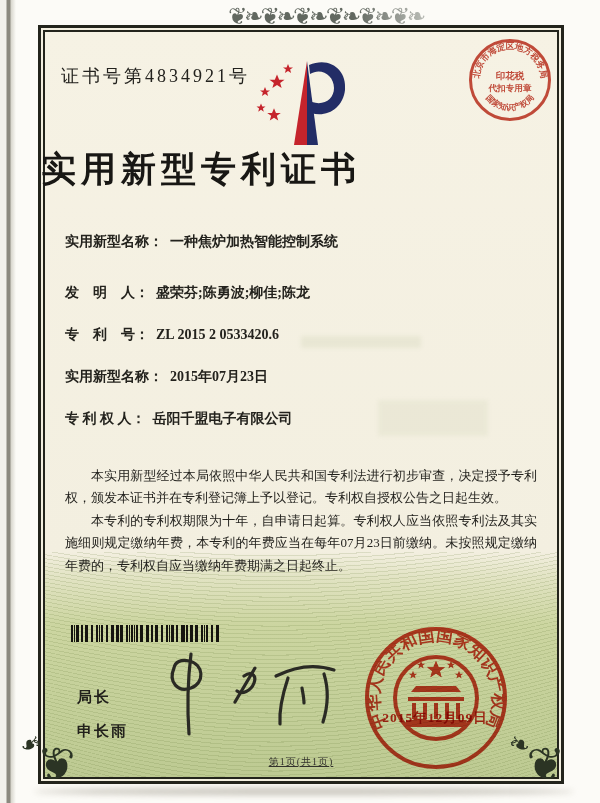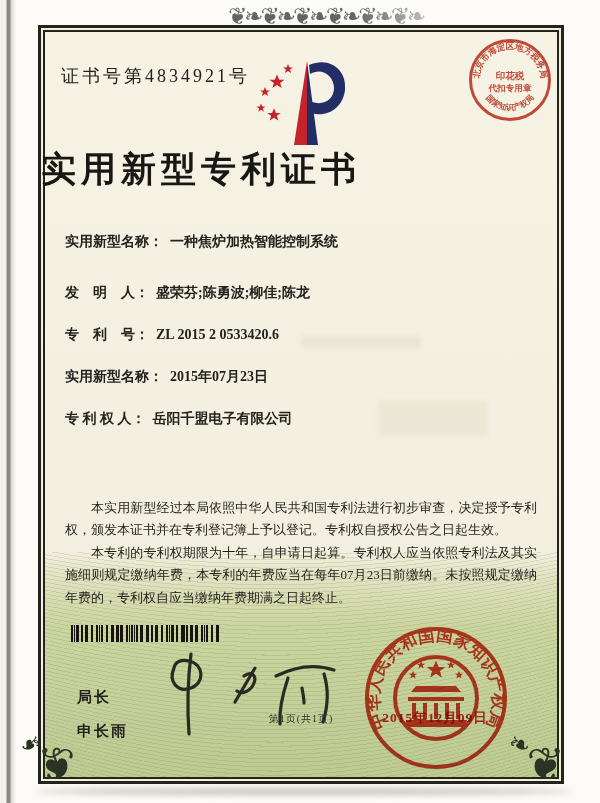--- a/index.html
+++ b/index.html
@@ -26,38 +26,38 @@
       linear-gradient(180deg, rgba(203,212,157,0) 0%, rgba(203,212,157,.45) 12%, rgba(199,210,152,.88) 32%, #c6d19b 58%, #bdca92 100%);}
   .smudge{position:absolute;background:#87985f;filter:blur(2px);}
   
   .cert-no{position:absolute;left:20px;top:36px;font-size:18px;letter-spacing:3px;color:#23221e;}
   .title{position:absolute;left:0;top:118px;width:100%;
     font-size:35px;font-weight:bold;letter-spacing:5px;color:#181714;}
   .field{position:absolute;left:24px;font-size:14px;font-weight:600;color:#23221d;white-space:nowrap;}
   .field .val{margin-left:7px;}
   .f1{top:205px}.f2{top:256px}.f3{top:298px}.f4{top:340px}.f5{top:382px}.f6{top:424px}
   .body-text{position:absolute;left:24px;top:437px;width:472px;font-size:13px;line-height:22.4px;
-    text-align:justify;color:#201f1b;margin-top:32px;}
+    text-align:justify;color:#201f1b;}
   .body-text p{margin:0;text-indent:2em;}
   .barcode{position:absolute;left:30px;top:597px;width:150px;height:17px;
     background:
       repeating-linear-gradient(90deg,#15140f 0 2px,rgba(0,0,0,0) 2px 5px),
       repeating-linear-gradient(90deg,#15140f 0 1px,rgba(0,0,0,0) 1px 7px),
       repeating-linear-gradient(90deg,rgba(0,0,0,0) 0 3px,#15140f 3px 4px,rgba(0,0,0,0) 4px 11px);}
   .sig-label{position:absolute;left:36px;font-size:15px;font-weight:bold;color:#22211c;
     font-family:"DejaVu Sans","Liberation Sans",sans-serif;letter-spacing:2px;}
   .sl1{top:660px}.sl2{top:694px}
   .signature-svg{position:absolute;left:117px;top:620px;}
   .seal-svg{position:absolute;left:310px;top:585px;mix-blend-mode:multiply;opacity:.92;}
   .seal-date{position:absolute;left:306px;top:681px;width:176px;text-align:center;
     font-size:13.5px;font-weight:bold;color:#cf2e1f;letter-spacing:1px;mix-blend-mode:multiply;}
   .stamp-svg{position:absolute;left:427px;top:10px;mix-blend-mode:multiply;opacity:.9;}
   .logo-svg{position:absolute;left:211px;top:27px;}
-  .page-footer{position:absolute;left:0;top:684px;width:100%;text-align:center;
-    font-size:10px;color:#33322c;letter-spacing:1px;}
+  .page-footer{position:absolute;left:0;top:727px;width:100%;text-align:center;
+    font-size:10px;color:#33322c;letter-spacing:1px;text-decoration:underline;}
   
   .corner{position:absolute;color:#2b3424;line-height:1;
     font-family:"DejaVu Sans",sans-serif;}
   .corner .g1{font-size:46px;display:block;}
   .corner .g2{font-size:26px;position:absolute;}
   .corner-br{right:-4px;bottom:-6px;text-align:right;}
   .corner-br .g2{right:34px;bottom:30px;transform:rotate(20deg);}
   .corner-bl{left:-4px;bottom:-6px;transform:scaleX(-1);}
   .corner-bl .g2{left:34px;bottom:30px;transform:rotate(20deg);}
 </style>

